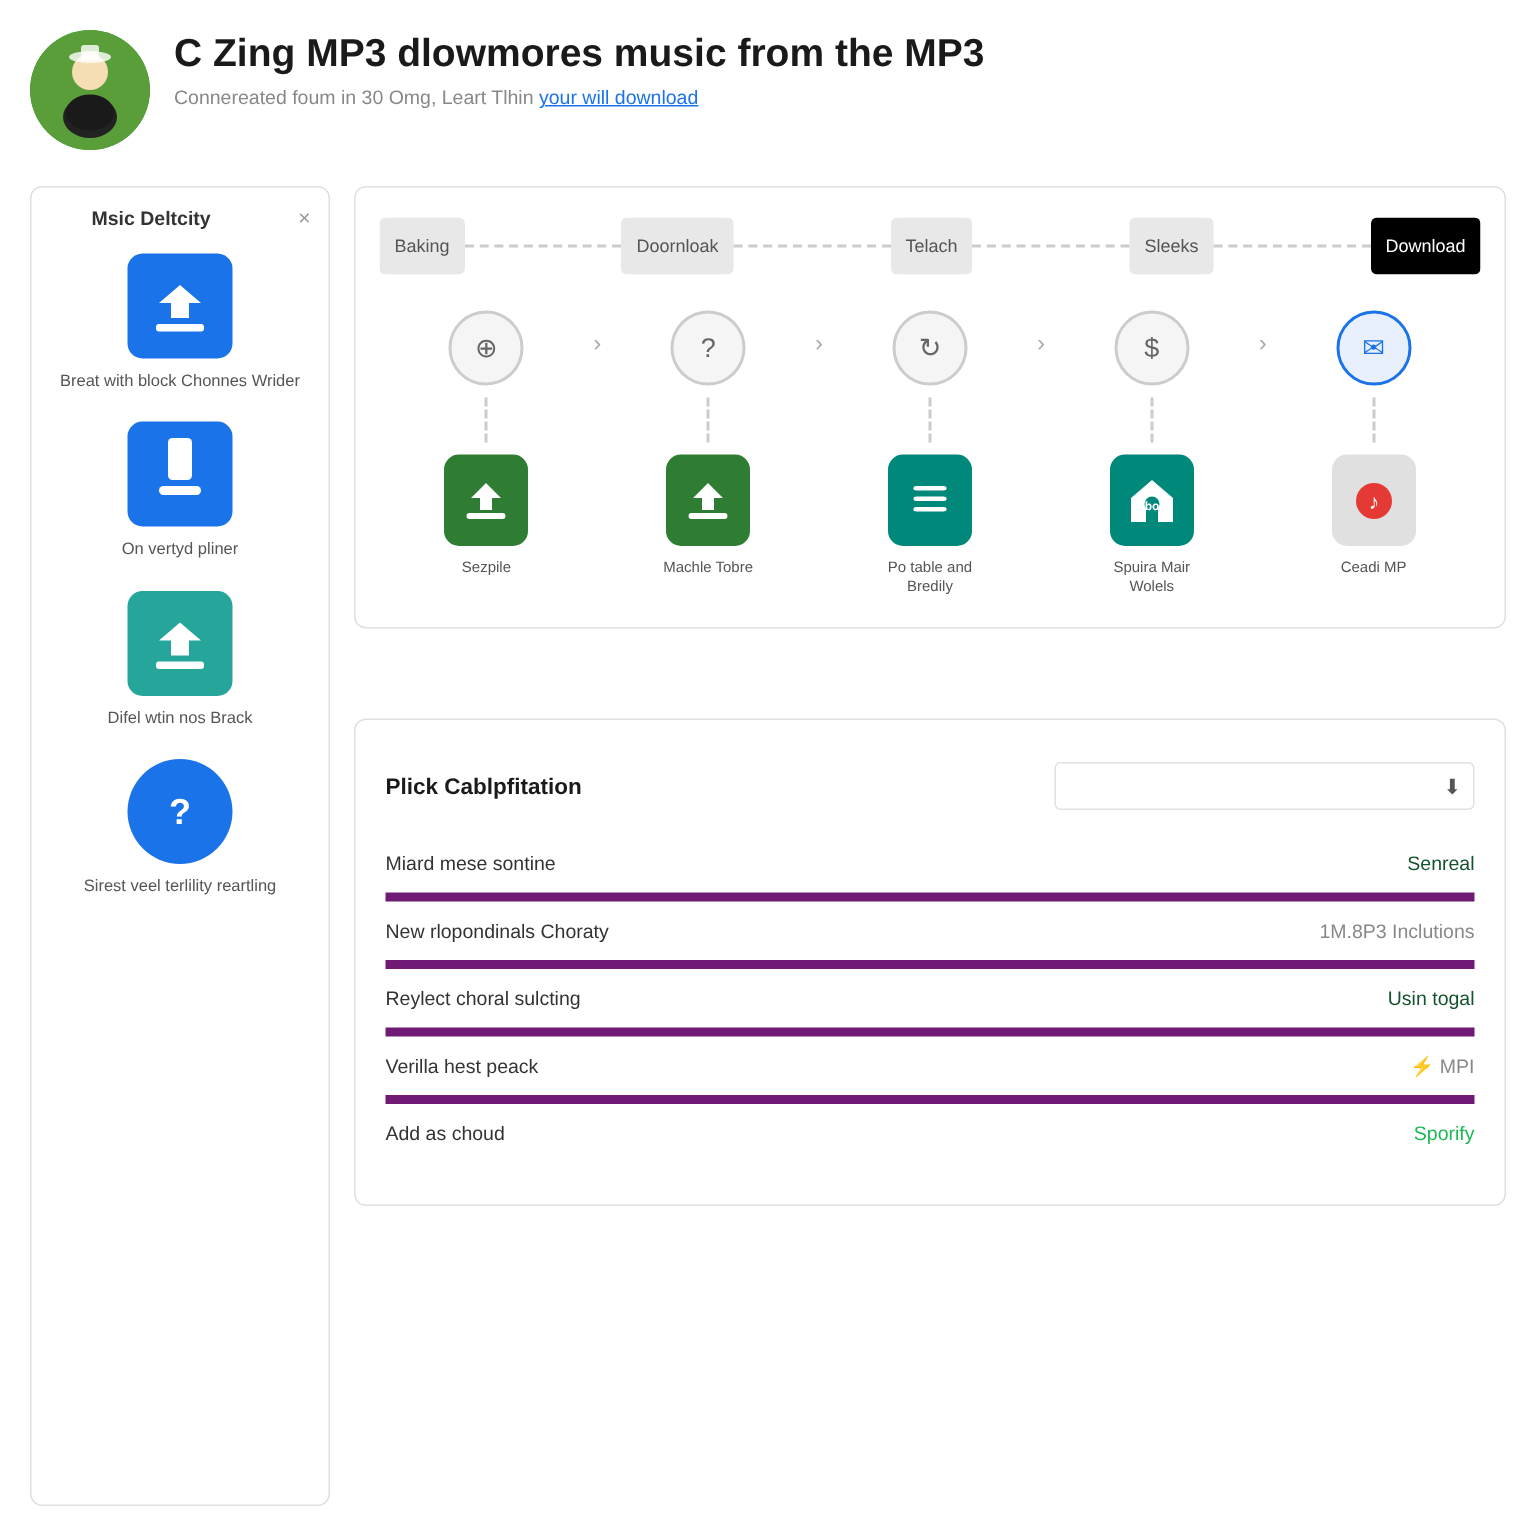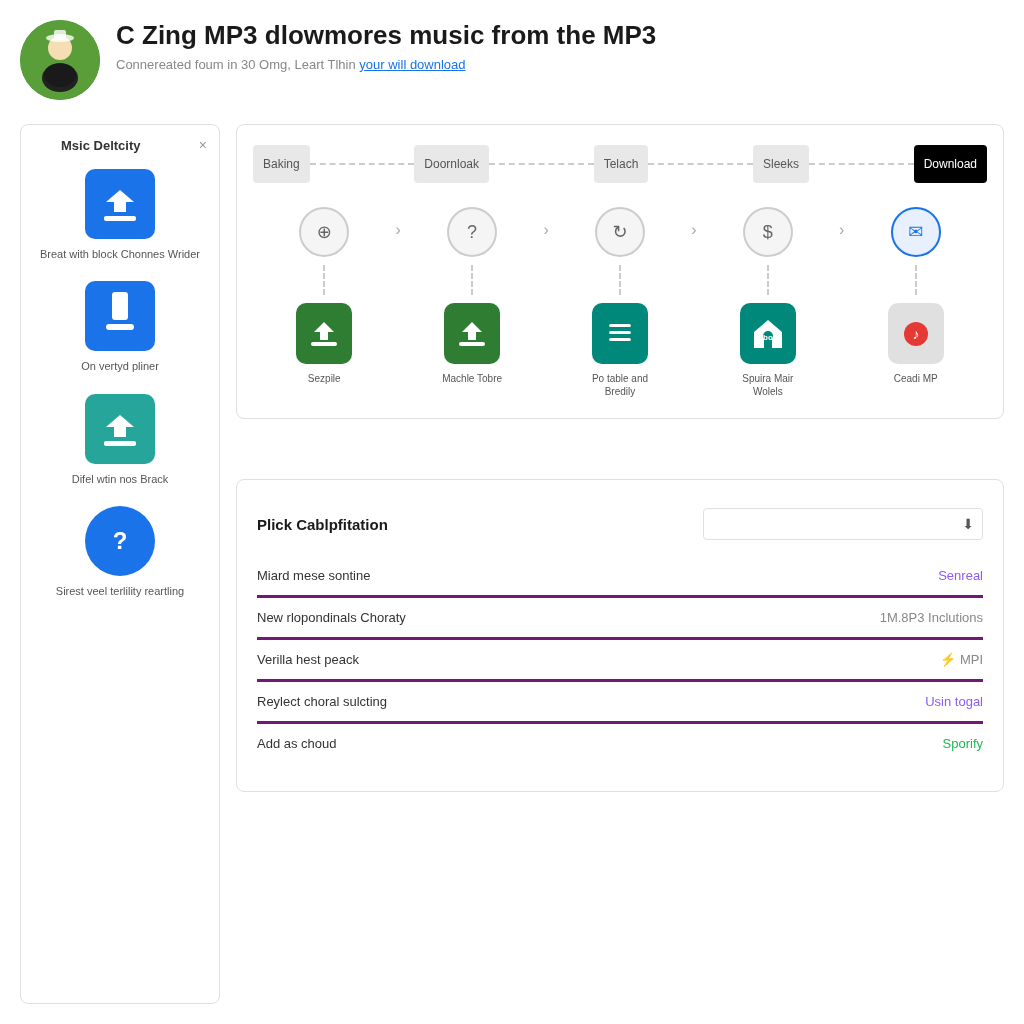--- a/index.html
+++ b/index.html
@@ -261,34 +261,34 @@
     }
     .details-search-icon {
       font-size: 14px;
       color: #555;
     }
     .detail-row {
       display: flex;
       justify-content: space-between;
       align-items: center;
       padding: 12px 0;
-      border-bottom: 3px solid #701a75;
+      border-bottom: 6px solid #701a75;
       font-size: 13px;
     }
     .detail-row:last-child {
       border-bottom: none;
     }
     .detail-key {
       color: #333;
     }
     .detail-value {
       color: #888;
     }
     .detail-value.link {
-      color: #8b5cf6;
+      color: #14532d;
     }
     .detail-value.spotify {
       color: #1db954;
     }
   </style>
 </head>
 <body>
 
 <div class="page-wrapper">
 
@@ -464,26 +464,26 @@
 
         <div class="detail-row">
           <span class="detail-key">Miard mese sontine</span>
           <span class="detail-value link">Senreal</span>
         </div>
         <div class="detail-row">
           <span class="detail-key">New rlopondinals Choraty</span>
           <span class="detail-value">1M.8P3 Inclutions</span>
         </div>
         <div class="detail-row">
+          <span class="detail-key">Reylect choral sulcting</span>
+          <span class="detail-value link">Usin togal</span>
+        </div>
+        <div class="detail-row">
           <span class="detail-key">Verilla hest peack</span>
           <span class="detail-value">⚡ MPI</span>
-        </div>
-        <div class="detail-row">
-          <span class="detail-key">Reylect choral sulcting</span>
-          <span class="detail-value link">Usin togal</span>
         </div>
         <div class="detail-row">
           <span class="detail-key">Add as choud</span>
           <span class="detail-value spotify">Sporify</span>
         </div>
       </div>
 
     </div>
   </div>
 </div>

